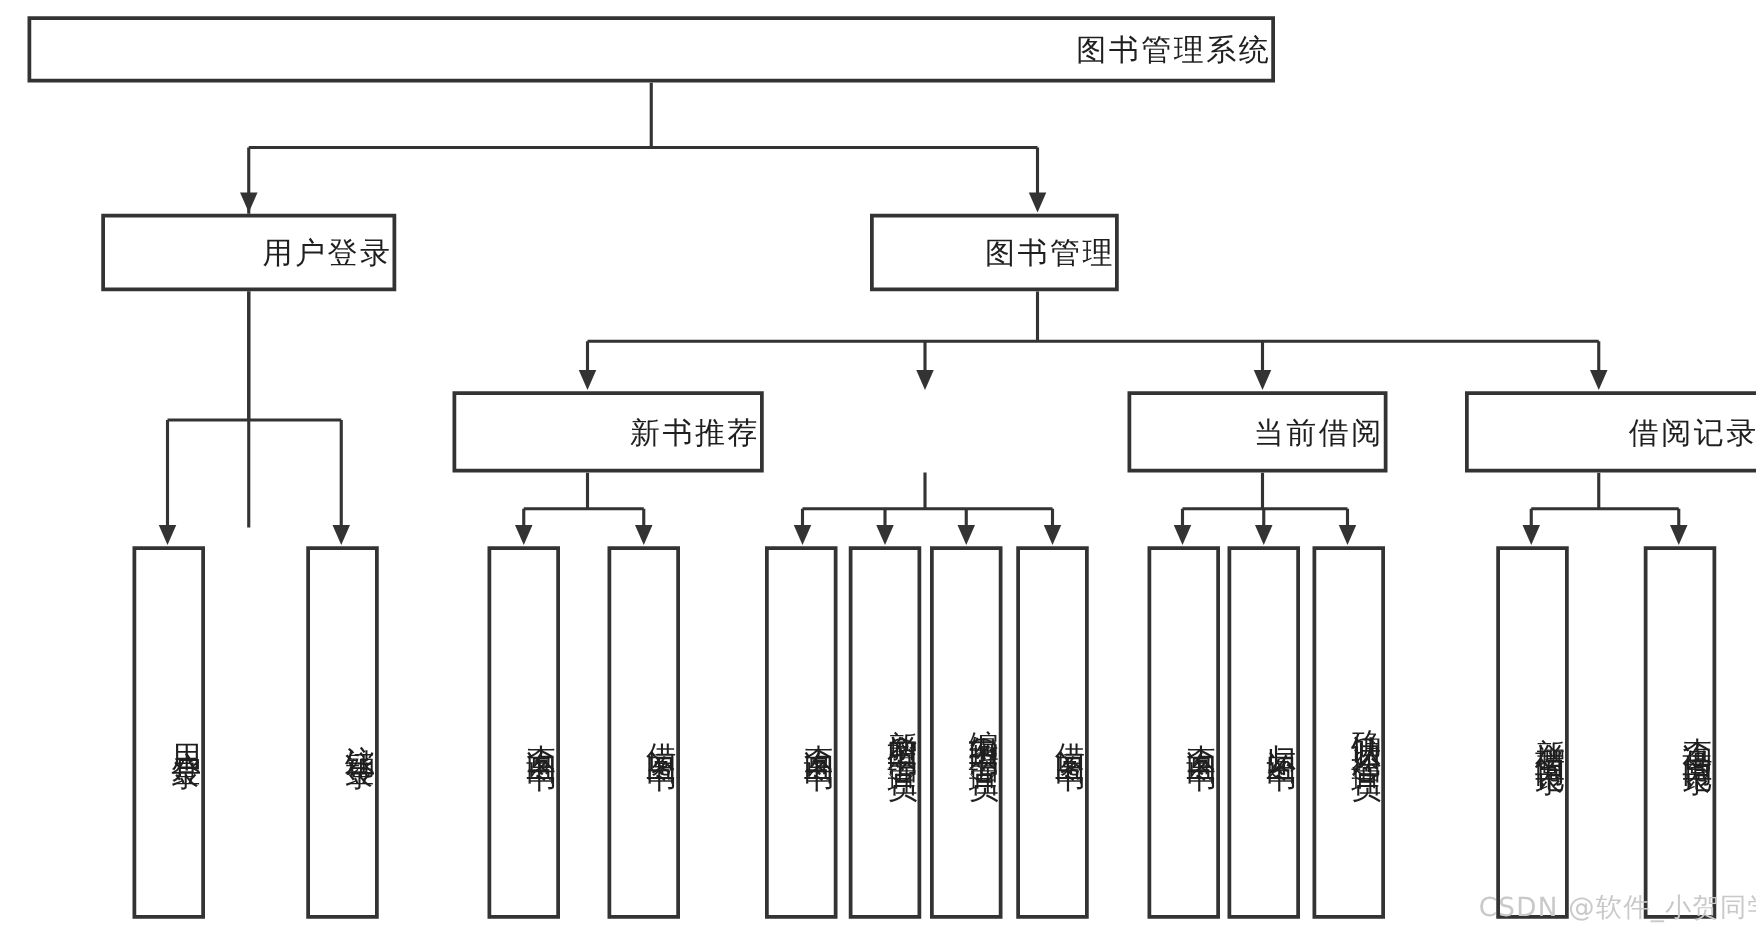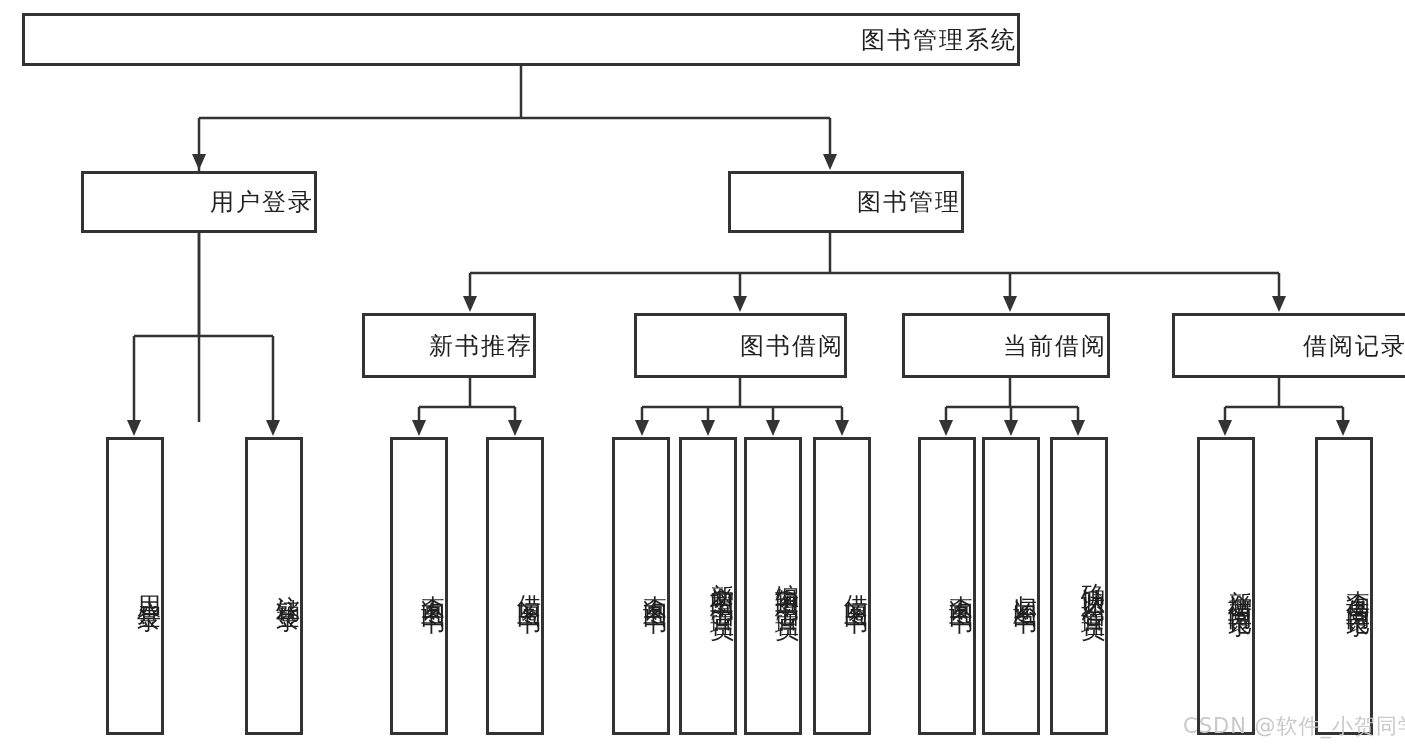--- a/index.html
+++ b/index.html
@@ -74,29 +74,26 @@
     </g>
   </svg>
 
   <div class="node h" style="left:22px;top:13px;width:998px;height:53px">
     <span class="label">图书管理系统</span>
   </div>
 
   <div class="node h lvl2" style="left:81px;width:236px">
     <span class="label">用户登录</span>
   </div>
-  <div class="node h lvl2" style="left:728px;width:236px">
+  <div class="node h lvl2" style="left:696px;width:199px">
     <span class="label">图书管理</span>
   </div>
 
-  <div class="node h lvl3" style="left:362px;width:174px">
+  <div class="node h lvl3" style="left:362px;width:249px">
     <span class="label">新书推荐</span>
-  </div>
-  <div class="node h lvl3" style="left:634px;width:213px">
-    <span class="label">图书借阅</span>
   </div>
   <div class="node h lvl3" style="left:902px;width:208px">
     <span class="label">当前借阅</span>
   </div>
   <div class="node h lvl3" style="left:1172px;width:238px">
     <span class="label">借阅记录</span>
   </div>
 
   <div class="node v" style="left:106px">
     <span class="label">用户登录</span>

